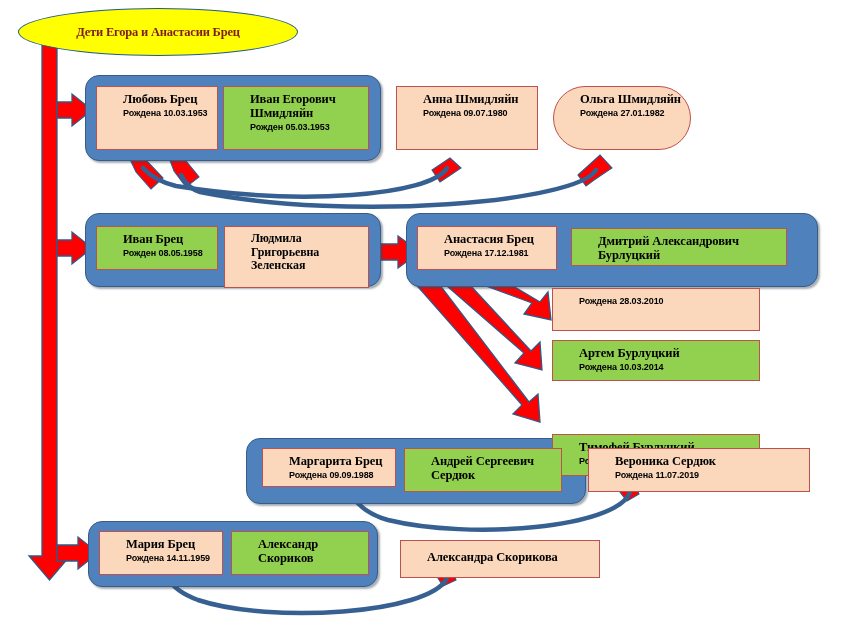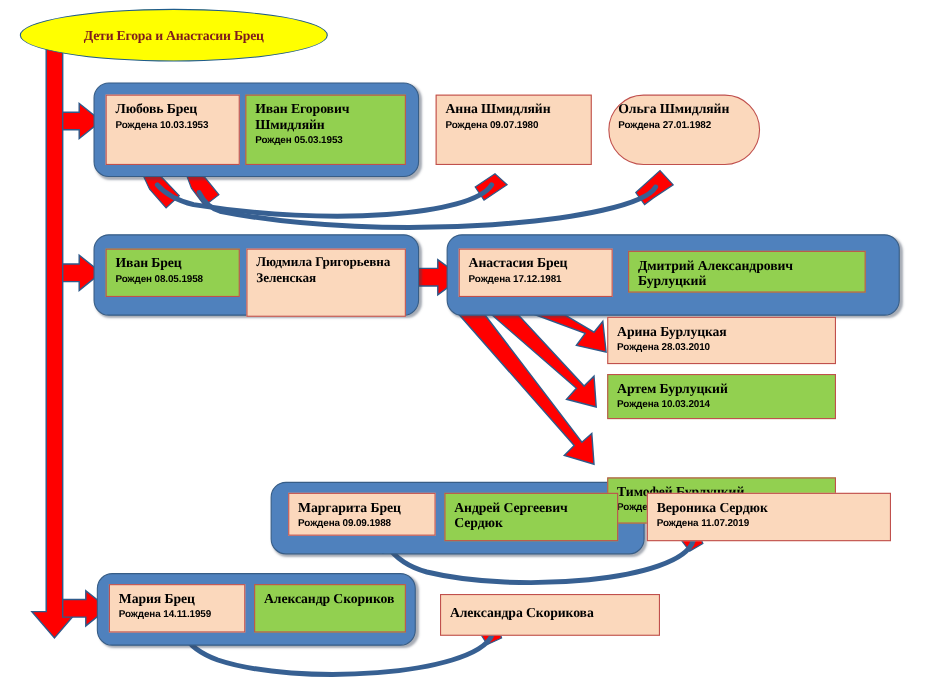--- a/index.html
+++ b/index.html
@@ -19,21 +19,21 @@
   
   .couple{
     position:absolute;box-sizing:border-box;
     background:#4F81BD;border:1.5px solid #375D86;border-radius:14px;
     box-shadow:2px 2px 2px rgba(60,70,90,.45);
     z-index:6;
   }
   
   .person{
     position:absolute;box-sizing:border-box;
-    border:1.2px solid #C0504D;padding:5px 7px 4px 8px;
+    border:1.2px solid #C0504D;padding:5px 7px 4px 26px;
     z-index:7;overflow:hidden;
   }
   .person.peach{background:#FBD8BC;}
   .person.green{background:#92D050;}
   .person .nm{
     display:block;font-family:"Liberation Serif",serif;font-weight:bold;
     font-size:12.5px;line-height:14px;color:#000000;letter-spacing:-0.1px;
   }
   .person .bd{
     display:block;font-family:"Liberation Sans",sans-serif;font-weight:bold;
@@ -132,21 +132,20 @@
     <span class="nm">Анастасия Брец</span>
     <span class="bd">Рождена 17.12.1981</span>
   </div>
 
   <div class="person green" style="left:571px;top:228px;width:216px;height:38px;">
     <span class="nm">Дмитрий Александрович Бурлуцкий</span>
 
   </div>
 
   <div class="person peach" style="left:552px;top:288px;width:208px;height:43px;">
-    <span class="nm">Арина Бурлуцкая</span>
     <span class="bd">Рождена 28.03.2010</span>
   </div>
 
   <div class="person green" style="left:552px;top:340px;width:208px;height:41px;">
     <span class="nm">Артем Бурлуцкий</span>
     <span class="bd">Рождена 10.03.2014</span>
   </div>
 
   <div class="person green" style="left:552px;top:390px;width:208px;height:42px;margin-top:44px;">
     <span class="nm">Тимофей Бурлуцкий</span>

